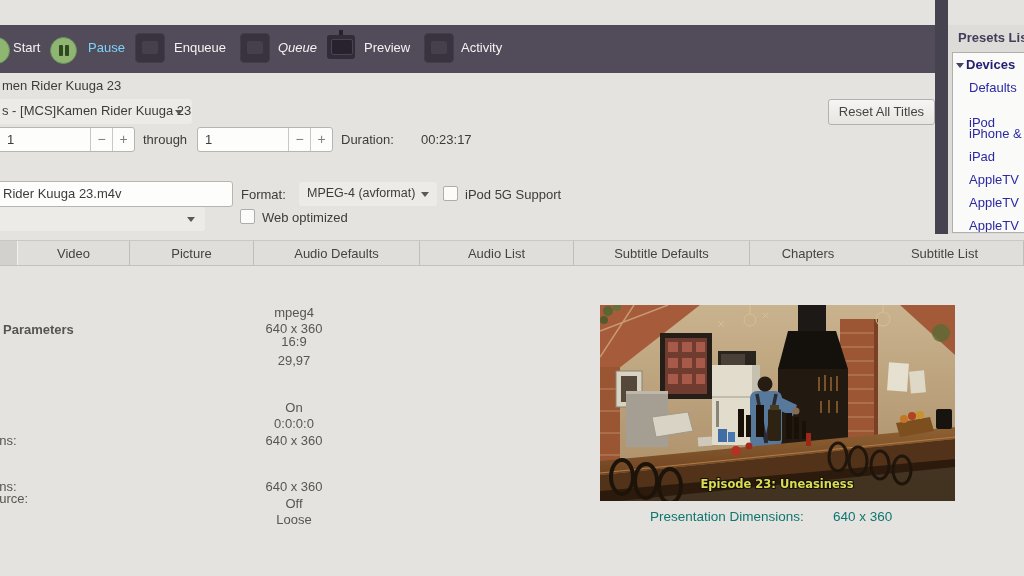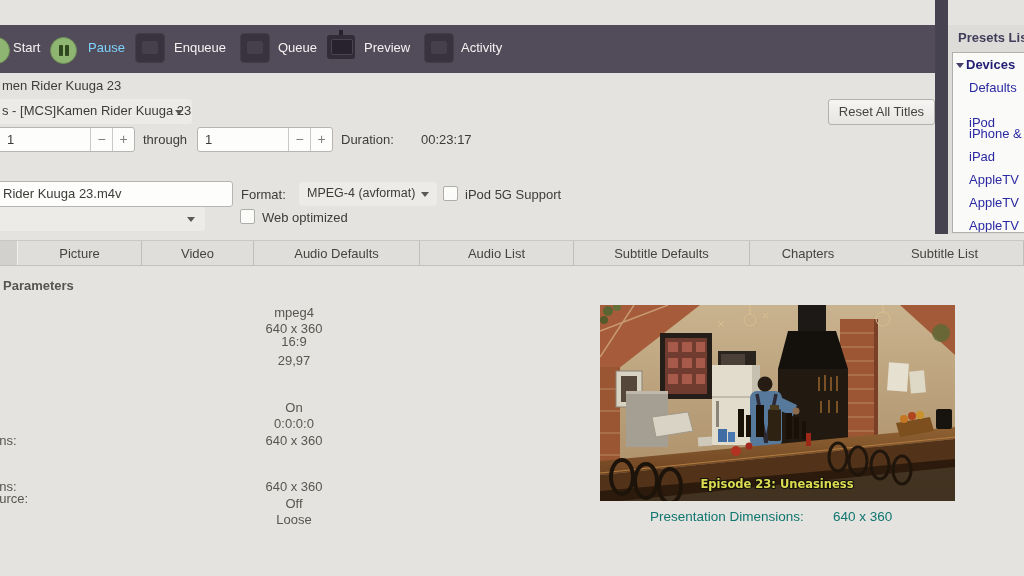--- a/index.html
+++ b/index.html
@@ -49,21 +49,21 @@
   .spin { background:#fdfdfc; border:1px solid #b6b5b2; border-radius:3px; }
   .spin .sval { position:absolute; left:7px; top:4px; }
   .spin .sbtn { position:absolute; top:0; height:100%; width:22px; border-left:1px solid #c9c8c5; color:#807f7b; font-size:14px; text-align:center; line-height:23px; }
 
   
   .tabbar { left:0; top:240px; width:1024px; height:26px; border-top:1px solid #c9c8c5; border-bottom:1px solid #c2c1be; display:flex; }
   .tab { height:100%; border-right:1px solid #bfbebb; background:#dfdedb; color:#45443f; text-align:center; line-height:25px; overflow:hidden; white-space:nowrap; }
   .tab.partial { background:#d2d1ce; border-right:1px solid #f2f1ef; }
 
   
-  .sum-heading { font-weight:bold; color:#56554f; }
+  .sum-heading { font-weight:bold; color:#56554f;margin-top:44px; }
   .sum-val { position:absolute; left:234px; width:120px; text-align:center; color:#57564f; white-space:nowrap; }
   .sum-label { position:absolute; left:-8px; color:#57564f; white-space:nowrap; }
   .pres-label, .pres-value { color:#0f766e; white-space:nowrap; }
 
   .preview-box { left:600px; top:305px; width:355px; height:196px; }
   .preview-box svg { display:block; }
 </style>
 </head>
 <body>
 
@@ -71,21 +71,21 @@
 
 
   <div class="abs toolbar">
     <div class="icon-green" style="left:-17px; top:12px;"></div>
     <div class="tb-label" style="left:13px;">Start</div>
     <div class="icon-green pause" style="left:50px; top:12px;"></div>
     <div class="tb-label disabled" style="left:88px;">Pause</div>
     <div class="icon-dark" style="left:135px;"></div>
     <div class="tb-label" style="left:174px;">Enqueue</div>
     <div class="icon-dark" style="left:240px;"></div>
-    <div class="tb-label" style="left:278px;">Queue</div>
+    <div class="tb-label" style="left:278px;font-style:italic;">Queue</div>
     <div class="icon-tv" style="left:327px;"></div>
     <div class="tb-label" style="left:364px;">Preview</div>
     <div class="icon-dark" style="left:424px;"></div>
     <div class="tb-label" style="left:461px;">Activity</div>
   </div>
 
   <div class="abs panel-strip"></div>
 
   <div class="abs presets-panel">
     <div class="presets-header">Presets List</div>
@@ -144,22 +144,22 @@
 
   <div class="abs combo" style="left:-16px; top:207px; width:221px; height:24px;">
     <span class="arrow" style="right:10px;"></span>
   </div>
 
   <div class="abs checkbox" style="left:240px; top:209px;"></div>
   <div class="abs" style="left:262px; top:210px;">Web optimized</div>
 
   <div class="abs tabbar">
     <div class="tab partial" style="width:18px;"></div>
+    <div class="tab" style="width:112px;">Video</div>
     <div class="tab" style="width:124px;">Picture</div>
-    <div class="tab" style="width:112px;">Video</div>
     <div class="tab" style="width:166px;">Audio Defaults</div>
     <div class="tab" style="width:154px;">Audio List</div>
     <div class="tab" style="width:176px;">Subtitle Defaults</div>
     <div class="tab" style="width:116px; border-right:none;">Chapters</div>
     <div class="tab" style="width:158px;">Subtitle List</div>
   </div>
 
   <div class="abs sum-heading" style="left:3px; top:278px;">Parameters</div>
 
   <div class="sum-val" style="top:305px;">mpeg4</div>

